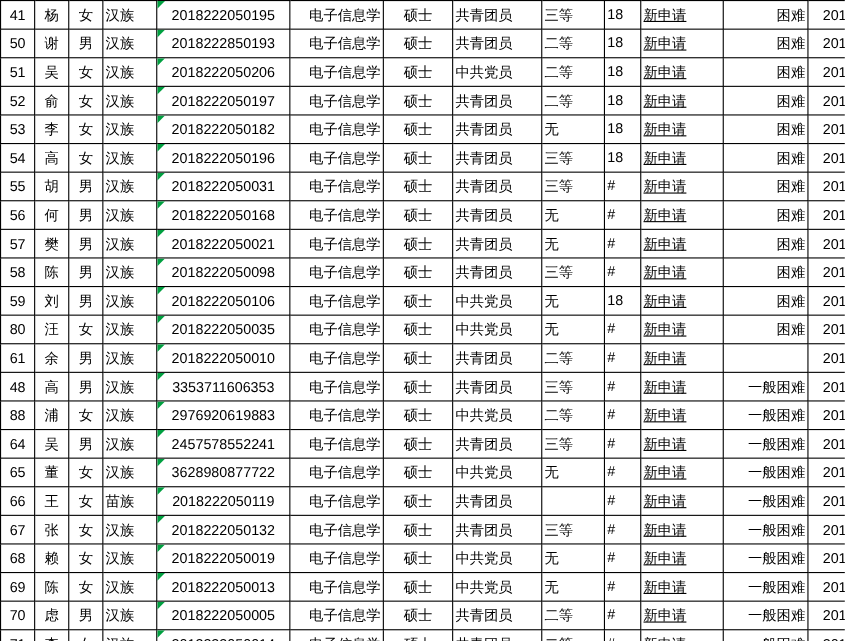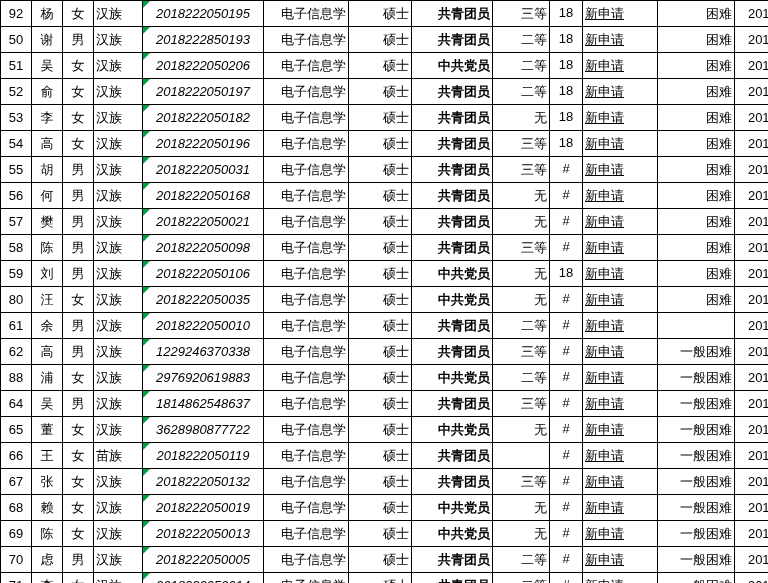--- a/index.html
+++ b/index.html
@@ -28,26 +28,26 @@
     white-space: nowrap;
     overflow: hidden;
     vertical-align: middle;
     position: relative;
   }
   
   .c-idx   { width: 26px;  text-align: center; }
   .c-name  { width: 26px;  text-align: center; }
   .c-sex   { width: 26px;  text-align: center; }
   .c-eth   { width: 44px;  text-align: left; }
-  .c-id    { width: 116px; text-align: center; font-style: italic; }
+  .c-id    { width: 116px; text-align: center; }
   .c-major { width: 80px;  text-align: right; }
-  .c-deg   { width: 58px;  text-align: right; padding-left: 4px; }
-  .c-pol   { width: 76px;  text-align: right; font-weight: bold; }
-  .c-grade { width: 52px;  text-align: right; }
-  .c-num   { width: 28px;  text-align: center; overflow: hidden; }
+  .c-deg   { width: 58px;  text-align: center; padding-left: 4px; }
+  .c-pol   { width: 76px;  text-align: left; }
+  .c-grade { width: 52px;  text-align: left; }
+  .c-num   { width: 28px;  text-align: left; overflow: hidden; }
   .c-app   { width: 70px;  text-align: left; padding-left: 3px; text-decoration: underline; }
   .c-diff  { width: 72px;  text-align: right; padding-left: 4px; }
   .c-year  { width: 84px;  text-align: center; }
 
   
   .c-id::before {
     content: "";
     position: absolute;
     left: 0;
     top: 0;
@@ -62,21 +62,21 @@
     width: 26px;
     white-space: nowrap;
   }
 </style>
 </head>
 <body>
 
 <table id="sheet">
   <tbody>
       <tr>
-        <td class="c-idx">92</td>
+        <td class="c-idx">41</td>
         <td class="c-name">杨</td>
         <td class="c-sex">女</td>
         <td class="c-eth">汉族</td>
         <td class="c-id">2018222050195</td>
         <td class="c-major">电子信息学</td>
         <td class="c-deg">硕士</td>
         <td class="c-pol">共青团员</td>
         <td class="c-grade">三等</td>
         <td class="c-num"><span class="num-clip">18</span></td>
         <td class="c-app">新申请</td>
@@ -257,25 +257,25 @@
         <td class="c-major">电子信息学</td>
         <td class="c-deg">硕士</td>
         <td class="c-pol">共青团员</td>
         <td class="c-grade">二等</td>
         <td class="c-num"><span class="num-clip">#</span></td>
         <td class="c-app">新申请</td>
         <td class="c-diff"></td>
         <td class="c-year">2017-2018</td>
       </tr>
       <tr>
-        <td class="c-idx">62</td>
+        <td class="c-idx">48</td>
         <td class="c-name">高</td>
         <td class="c-sex">男</td>
         <td class="c-eth">汉族</td>
-        <td class="c-id">1229246370338</td>
+        <td class="c-id">3353711606353</td>
         <td class="c-major">电子信息学</td>
         <td class="c-deg">硕士</td>
         <td class="c-pol">共青团员</td>
         <td class="c-grade">三等</td>
         <td class="c-num"><span class="num-clip">#</span></td>
         <td class="c-app">新申请</td>
         <td class="c-diff">一般困难</td>
         <td class="c-year">2017-2018</td>
       </tr>
       <tr>
@@ -291,21 +291,21 @@
         <td class="c-num"><span class="num-clip">#</span></td>
         <td class="c-app">新申请</td>
         <td class="c-diff">一般困难</td>
         <td class="c-year">2017-2018</td>
       </tr>
       <tr>
         <td class="c-idx">64</td>
         <td class="c-name">吴</td>
         <td class="c-sex">男</td>
         <td class="c-eth">汉族</td>
-        <td class="c-id">1814862548637</td>
+        <td class="c-id">2457578552241</td>
         <td class="c-major">电子信息学</td>
         <td class="c-deg">硕士</td>
         <td class="c-pol">共青团员</td>
         <td class="c-grade">三等</td>
         <td class="c-num"><span class="num-clip">#</span></td>
         <td class="c-app">新申请</td>
         <td class="c-diff">一般困难</td>
         <td class="c-year">2017-2018</td>
       </tr>
       <tr>

